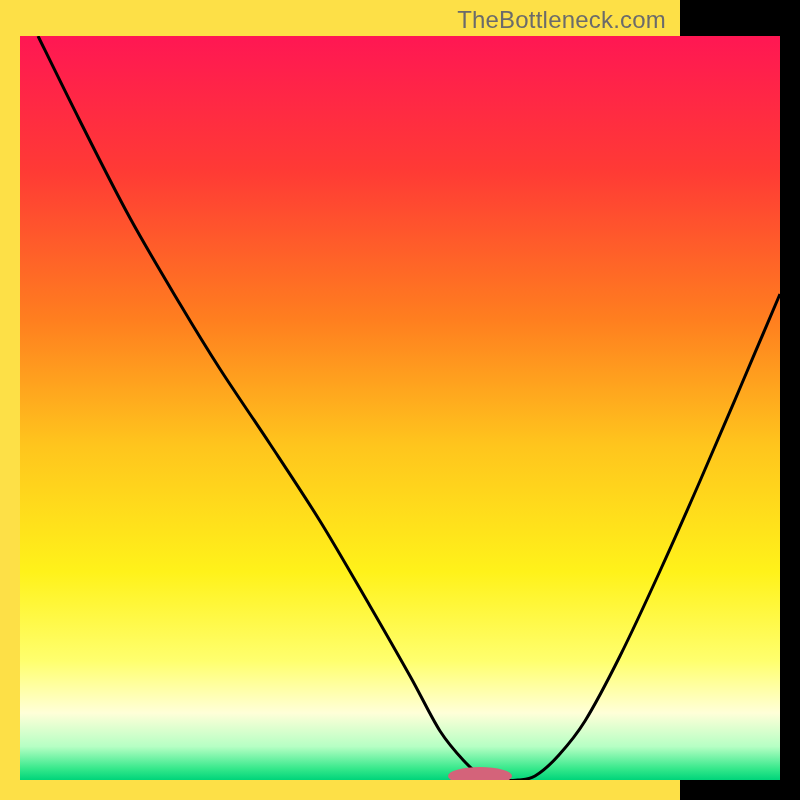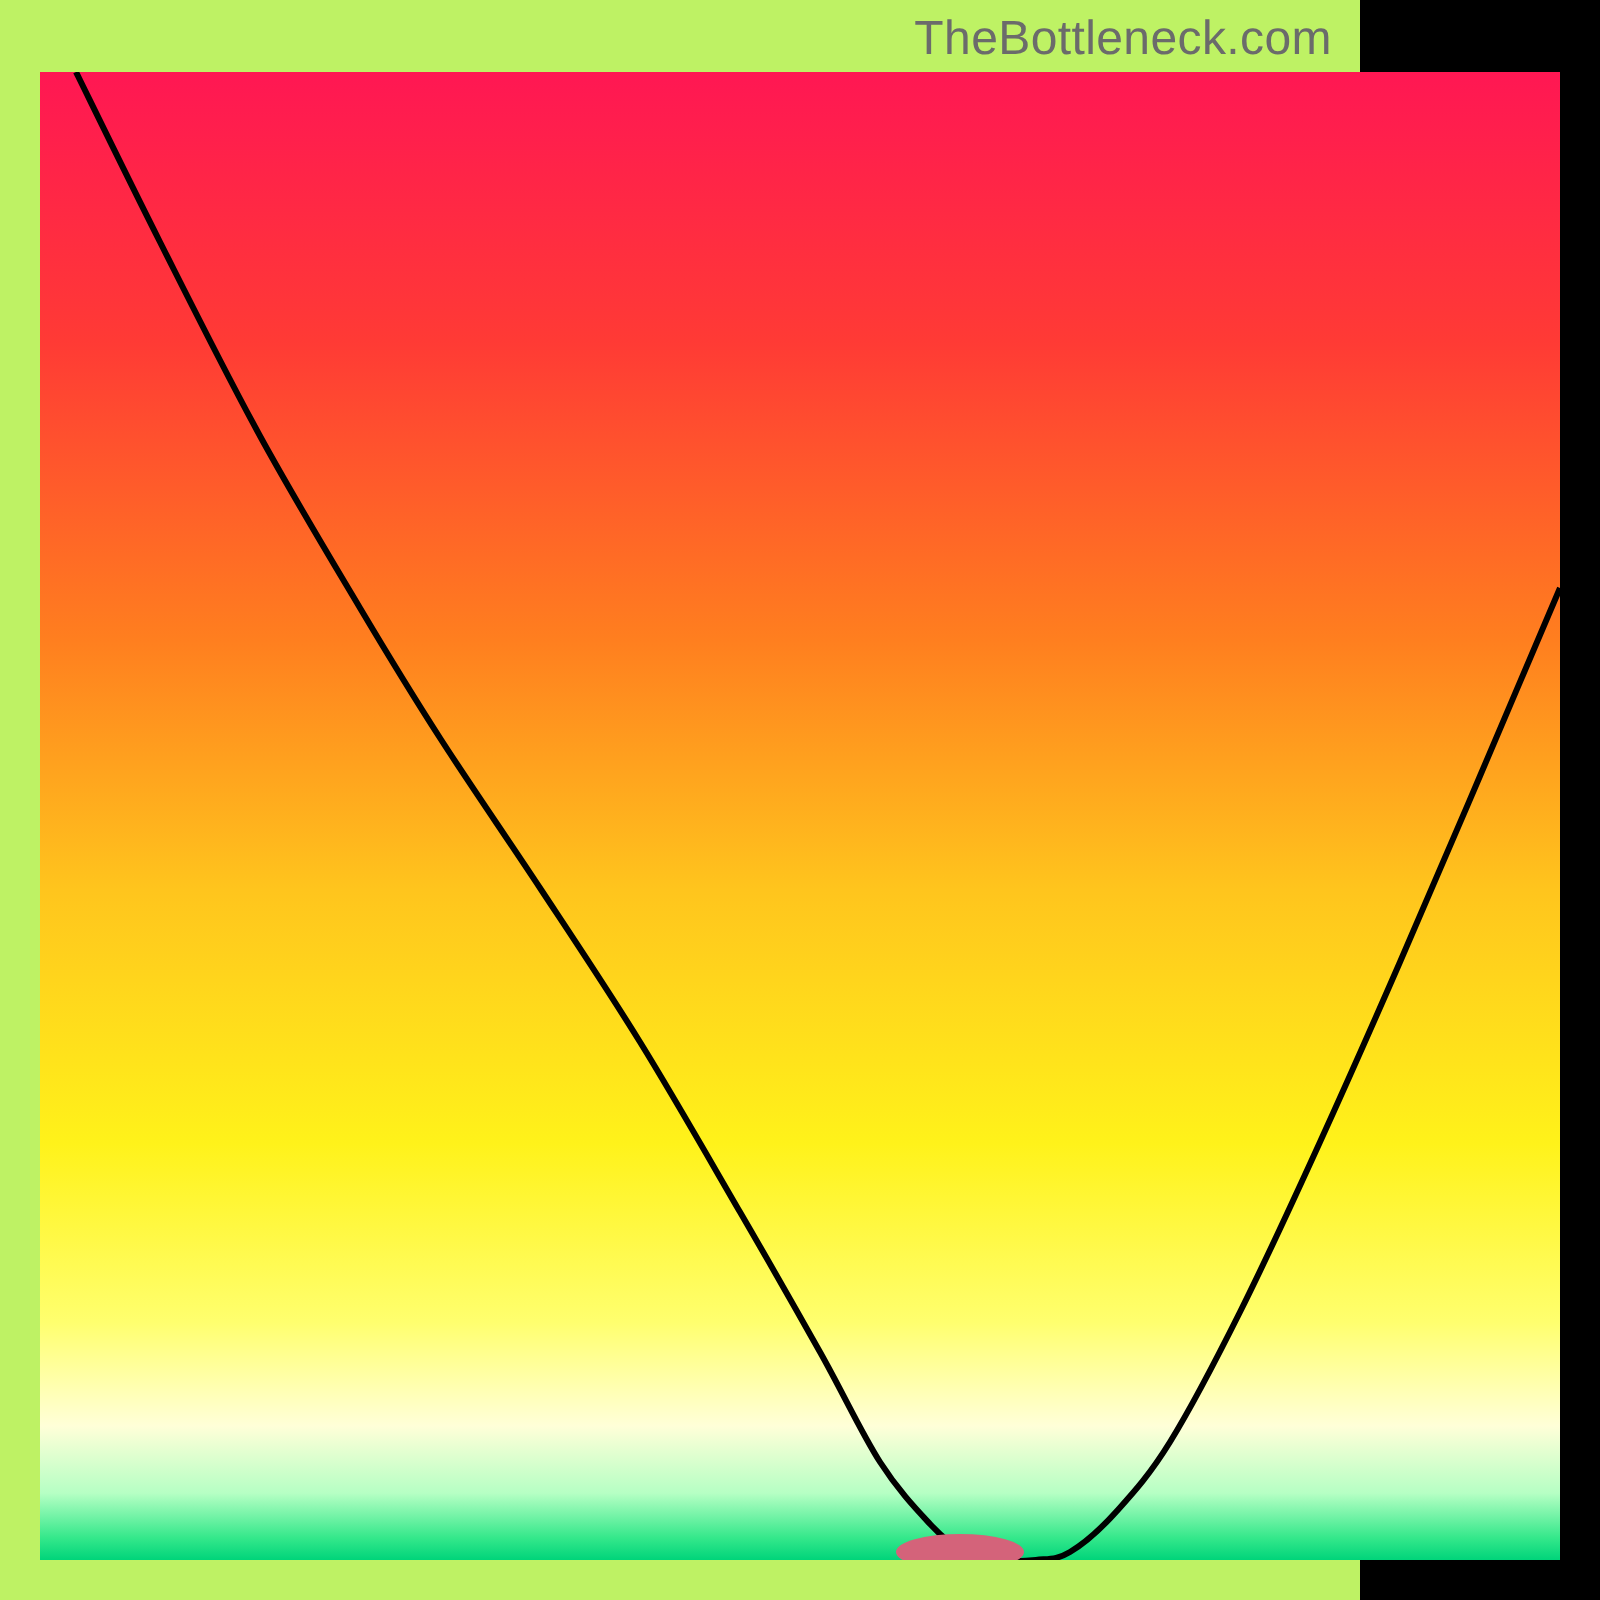--- a/index.html
+++ b/index.html
@@ -7,21 +7,21 @@
     padding: 0;
     width: 800px;
     height: 800px;
     background: #000;
     overflow: hidden;
   }
   .frame {
     position: relative;
     width: 680px;
     height: 800px;
-    background: #bef264;
+    background: #fde047;
   }
   .watermark {
     position: absolute;
     top: 6px;
     right: 14px;
     color: #6b6b6b;
     font-family: Arial, Helvetica, sans-serif;
     font-size: 24px;
     font-weight: 400;
     letter-spacing: 0.2px;

